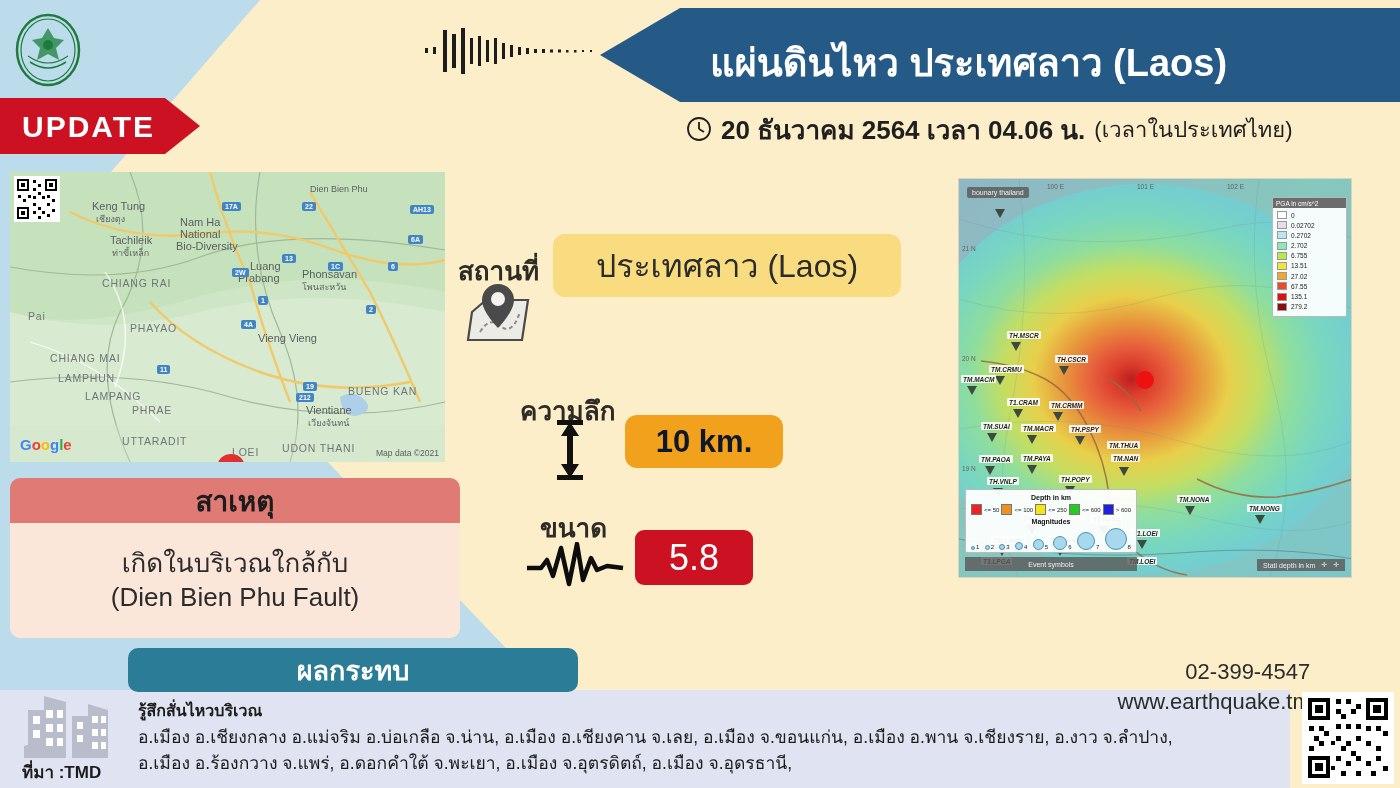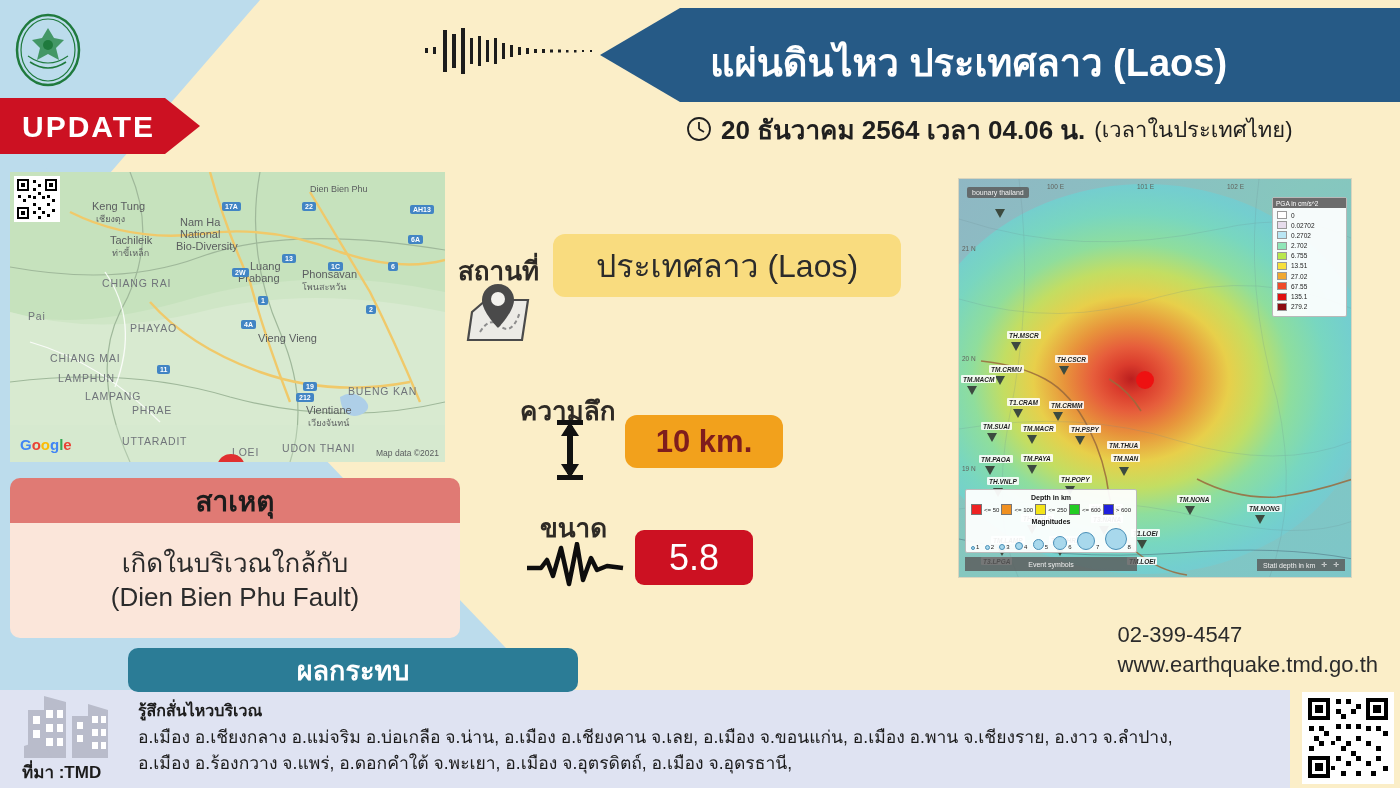--- a/index.html
+++ b/index.html
@@ -72,21 +72,21 @@
 
   
   .det-label { position:absolute; font-size:26px; font-weight:bold; color:#2e2a25; white-space:nowrap; z-index:5; }
   .chip {
     position:absolute; border-radius:12px; display:flex; align-items:center;
     justify-content:center; z-index:5; white-space:nowrap;
   }
   .chip-loc { left:553px; top:234px; width:348px; height:63px; background:#f9dc7f; }
   .chip-loc span { font-size:32px; color:#2b2b2b; }
   .chip-depth { left:625px; top:415px; width:158px; height:53px; background:#f2a11c; }
-  .chip-depth span { font-size:31px; font-weight:bold; color:#7f1d1d; }
+  .chip-depth span { font-size:31px; font-weight:bold; color:#0f172a; }
   .chip-mag { left:635px; top:530px; width:118px; height:55px; background:#cc1122; border-radius:9px; }
   .chip-mag span { font-size:36px; color:#ffffff; }
 
   
   .cause-card { position:absolute; left:10px; top:478px; width:450px; height:160px; z-index:5; }
   .cause-head {
     position:absolute; left:0; top:0; width:450px; height:45px;
     background:#e07a74; border-radius:10px 10px 0 0;
     display:flex; align-items:center; justify-content:center;
   }
@@ -166,21 +166,21 @@
     background:rgba(90,90,90,.82); color:#eee; font-size:7px;
     display:flex; align-items:center; justify-content:center;
   }
   .sm-statdepth {
     position:absolute; right:6px; bottom:6px;
     background:rgba(90,90,90,.82); color:#eee; font-size:7px;
     padding:2px 6px; display:flex; align-items:center; gap:6px;
   }
 
   
-  .contact { position:absolute; right:22px; top:620px; text-align:left; z-index:6; }
+  .contact { position:absolute; right:22px; top:657px; text-align:center; z-index:6; }
   .contact div { font-size:22px; color:#2b2b2b; line-height:1.35; }
   .corner-qr { position:absolute; right:6px; bottom:4px; width:92px; height:92px; background:#fff; z-index:7; }
 </style>
 </head>
 <body>
 
 <svg id="bg" viewBox="0 0 1400 788" preserveAspectRatio="none">
   <rect x="0" y="0" width="1400" height="788" fill="#fbeec8"></rect>
 
   <polygon points="0,0 260,0 0,300" fill="#bcdcec"></polygon>

